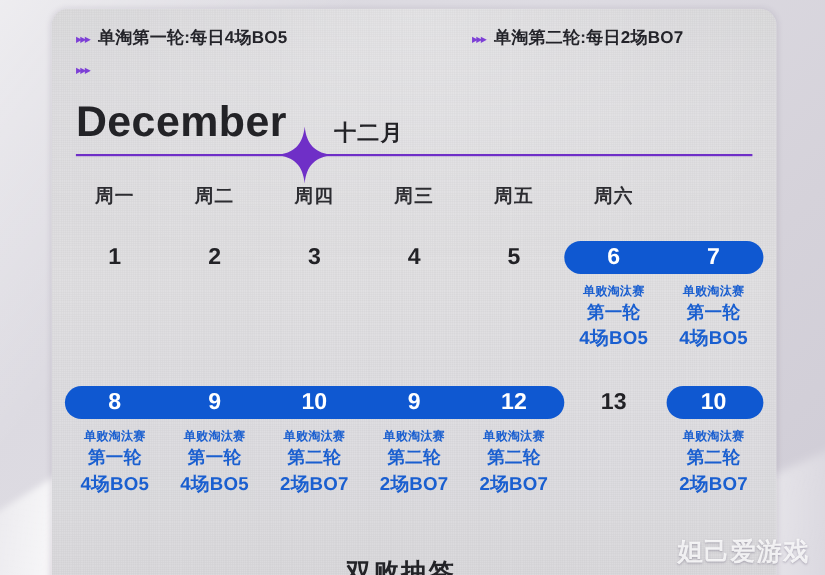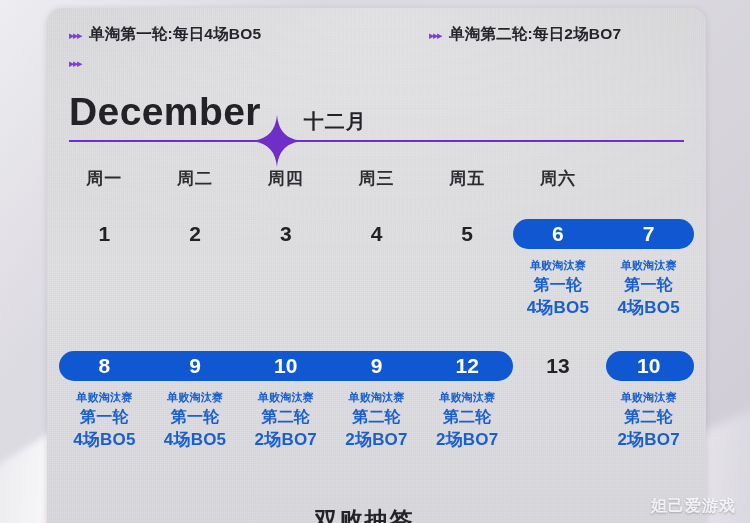--- a/index.html
+++ b/index.html
@@ -124,21 +124,21 @@
   #bottom-partial{
     position:absolute;left:0;right:0;bottom:-8px;
     text-align:center;
     font-size:23px;font-weight:bold;color:#232327;
     letter-spacing:2px;
     padding-right:24px;
   }
   
   #watermark{
     position:absolute;right:14px;bottom:6px;z-index:40;
-    font-size:16px;font-weight:bold;letter-spacing:1px;
+    font-size:23px;font-weight:bold;letter-spacing:1px;
     color:rgba(255,255,255,.82);
     text-shadow:0 1px 2px rgba(70,60,90,.35);
     font-family:Liberation Serif, serif;
   }
 </style>
 </head>
 <body>
 
 <div id="backdrop"></div>
 <div id="streak-bl"></div>

